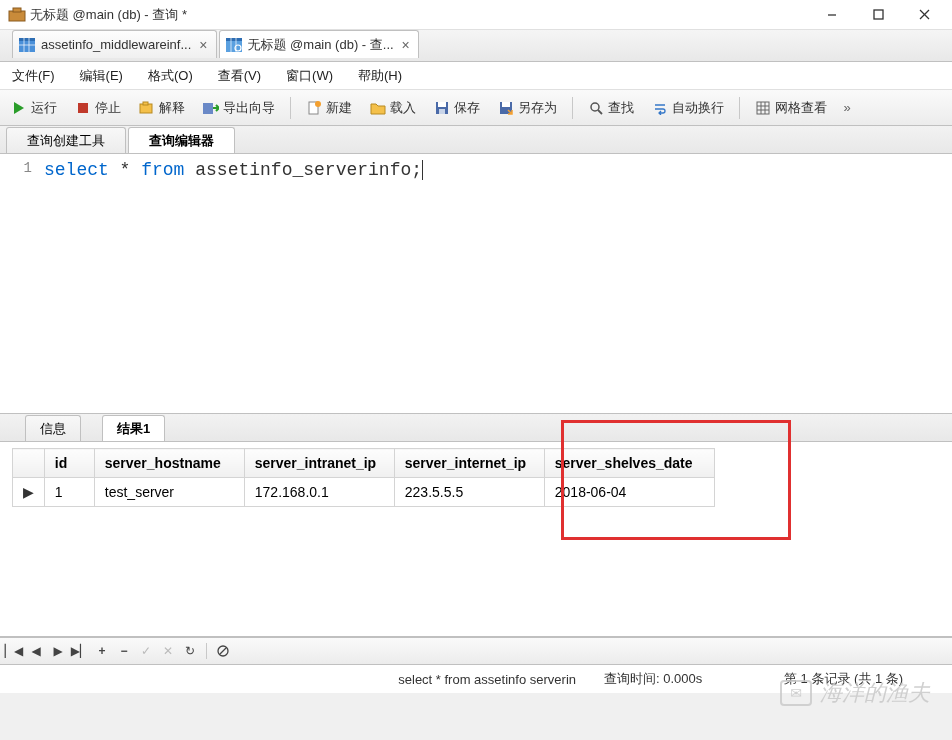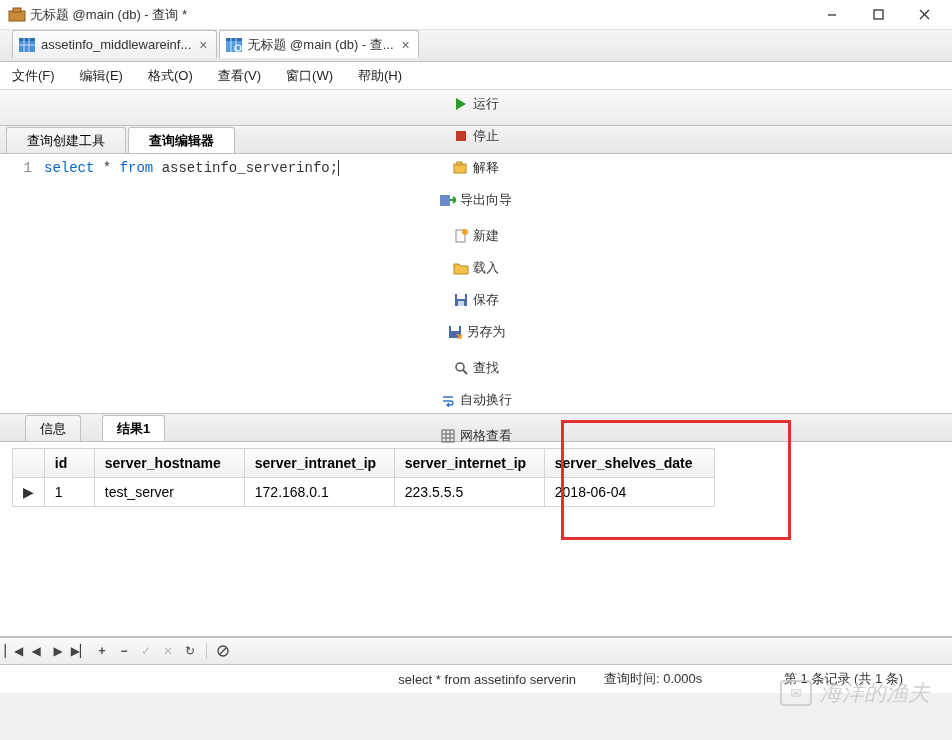--- a/index.html
+++ b/index.html
@@ -13,33 +13,33 @@
 
 .tabstrip { height: 32px; background: linear-gradient(#f5f5f5,#e8e8e8); border-bottom: 1px solid #c0c0c0; display: flex; align-items: flex-start; padding: 0 12px; }
 .filetab { height: 28px; display: flex; align-items: center; padding: 0 8px 0 6px; background: linear-gradient(#fdfdfd,#f0f0f0); border: 1px solid #c0c0c0; border-bottom: none; margin-right: 2px; gap: 6px; font-size: 13px; color: #333; border-radius: 3px 3px 0 0; }
 .filetab.active { background: #fff; }
 .filetab .tabicon { width: 16px; height: 14px; }
 .filetab .close-x { color: #666; font-size: 14px; margin-left: 2px; cursor: pointer; }
 
 .menubar { height: 28px; background: #fff; border-bottom: 1px solid #e0e0e0; display: flex; align-items: center; padding: 0 6px; gap: 13px; font-size: 13px; }
 .menubar .menuitem { padding: 3px 6px; color: #222; }
 
-.toolbar { height: 36px; background: linear-gradient(#fafafa,#ececec); border-bottom: 1px solid #c0c0c0; display: flex; align-items: center; padding: 0 4px; gap: 4px; flex-direction: column; }
+.toolbar { height: 36px; background: linear-gradient(#fafafa,#ececec); border-bottom: 1px solid #c0c0c0; display: flex; align-items: center; padding: 0 4px; gap: 4px; }
 .tbtn { display: flex; align-items: center; gap: 4px; padding: 4px 6px; font-size: 13px; color: #333; border: 1px solid transparent; border-radius: 2px; }
 .tbtn .ticon { width: 16px; height: 16px; display: flex; align-items: center; justify-content: center; }
 .tsep { width: 1px; height: 22px; background: #c8c8c8; margin: 0 4px; }
 .overflow { width: 18px; display:flex; align-items:center; justify-content:center; color:#666; }
 
 .editor-tabs { height: 28px; background: linear-gradient(#f2f2f2,#e8e8e8); border-bottom: 1px solid #c0c0c0; display: flex; align-items: flex-end; padding-left: 6px; }
 .edtab { height: 26px; padding: 0 20px; display: flex; align-items: center; font-size: 13px; border: 1px solid #c0c0c0; border-bottom: none; background: linear-gradient(#f8f8f8,#ececec); margin-right: 2px; border-radius: 3px 3px 0 0; }
 .edtab.active { background: #fff; font-weight: bold; }
 
 .editor { height: 260px; background: #fff; border-bottom: 1px solid #c0c0c0; display: flex; }
 .gutter { width: 40px; background: #fff; text-align: right; padding: 6px 8px 0 0; color: #888; font-family: "Courier New", monospace; font-size: 14px; }
-.code { flex: 1; padding: 6px 4px 0 4px; font-family: "Courier New", monospace; font-size: 14px; color: #333; white-space: pre; }
+.code { flex: 1; padding: 6px 4px 0 4px; font-family: "Courier New", monospace; font-size: 18px; color: #333; white-space: pre; }
 .kw { color: #0066cc; }
 
 .result-area { background: #fff; border-bottom: 1px solid #c0c0c0; }
 .result-tabs { height: 28px; background: linear-gradient(#f2f2f2,#e8e8e8); border-bottom: 1px solid #c0c0c0; display: flex; align-items: flex-end; padding-left: 6px; }
 .rtab { height: 26px; padding: 0 14px; display: flex; align-items: center; font-size: 13px; border: 1px solid #c0c0c0; border-bottom: none; background: linear-gradient(#f8f8f8,#ececec); margin-right: 2px; border-radius: 3px 3px 0 0; margin-left: 19px; }
 .rtab.active { background: #fff; font-weight: bold; }
 
 .grid-wrap { position: relative; background: #fff; height: 188px; }
 .grid { border-collapse: collapse; margin: 6px 0 0 12px; font-size: 14px; }
 .grid th, .grid td { border: 1px solid #d4d4d4; padding: 6px 10px; text-align: left; background: #fff; }

